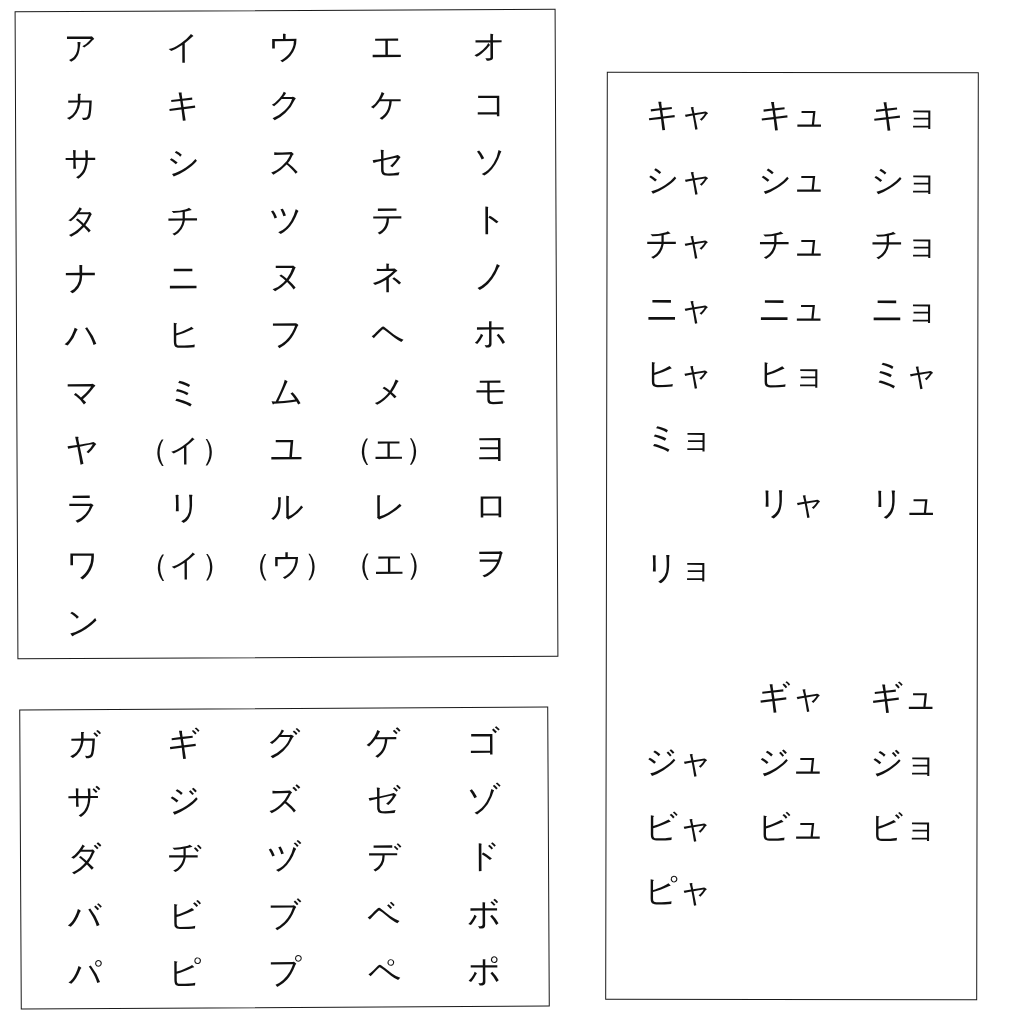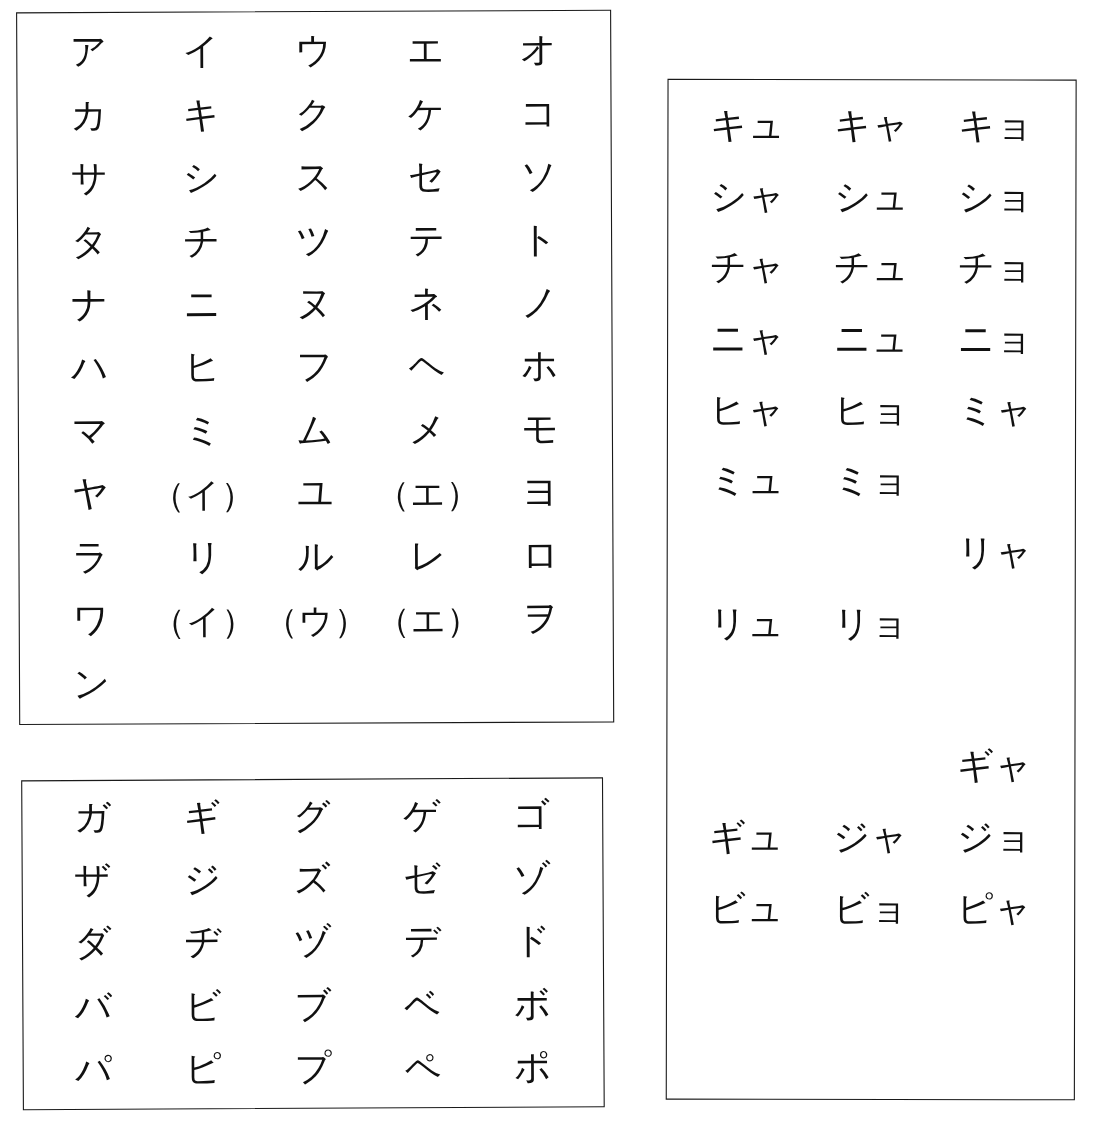--- a/index.html
+++ b/index.html
@@ -194,41 +194,40 @@
       <div class="kana-cell">パ</div>
       <div class="kana-cell">ピ</div>
       <div class="kana-cell">プ</div>
       <div class="kana-cell">ペ</div>
       <div class="kana-cell">ポ</div>
     </div>
   </div>
 
   <div class="kana-box" id="box-youon">
     <div class="kana-grid">
+      <div class="kana-cell">キャ</div>
       <div class="kana-cell">キュ</div>
-      <div class="kana-cell">キャ</div>
       <div class="kana-cell">キョ</div>
 
       <div class="kana-cell">シャ</div>
       <div class="kana-cell">シュ</div>
       <div class="kana-cell">ショ</div>
 
       <div class="kana-cell">チャ</div>
       <div class="kana-cell">チュ</div>
       <div class="kana-cell">チョ</div>
 
       <div class="kana-cell">ニャ</div>
       <div class="kana-cell">ニュ</div>
       <div class="kana-cell">ニョ</div>
 
       <div class="kana-cell">ヒャ</div>
       <div class="kana-cell">ヒョ</div>
 
       <div class="kana-cell">ミャ</div>
-      <div class="kana-cell">ミュ</div>
       <div class="kana-cell">ミョ</div>
 
       <div class="kana-cell blank"></div>
       <div class="kana-cell blank"></div>
       <div class="kana-cell blank"></div>
 
       <div class="kana-cell">リャ</div>
       <div class="kana-cell">リュ</div>
       <div class="kana-cell">リョ</div>
 
@@ -237,22 +236,24 @@
       <div class="kana-cell blank"></div>
 
       <div class="kana-cell blank"></div>
       <div class="kana-cell blank"></div>
       <div class="kana-cell blank"></div>
 
       <div class="kana-cell">ギャ</div>
       <div class="kana-cell">ギュ</div>
 
       <div class="kana-cell">ジャ</div>
+      <div class="kana-cell">ジュ</div>
       <div class="kana-cell">ジョ</div>
 
+      <div class="kana-cell">ビャ</div>
       <div class="kana-cell">ビュ</div>
       <div class="kana-cell">ビョ</div>
 
       <div class="kana-cell">ピャ</div>
     </div>
   </div>
 
 </div>
 
 </body></html>

